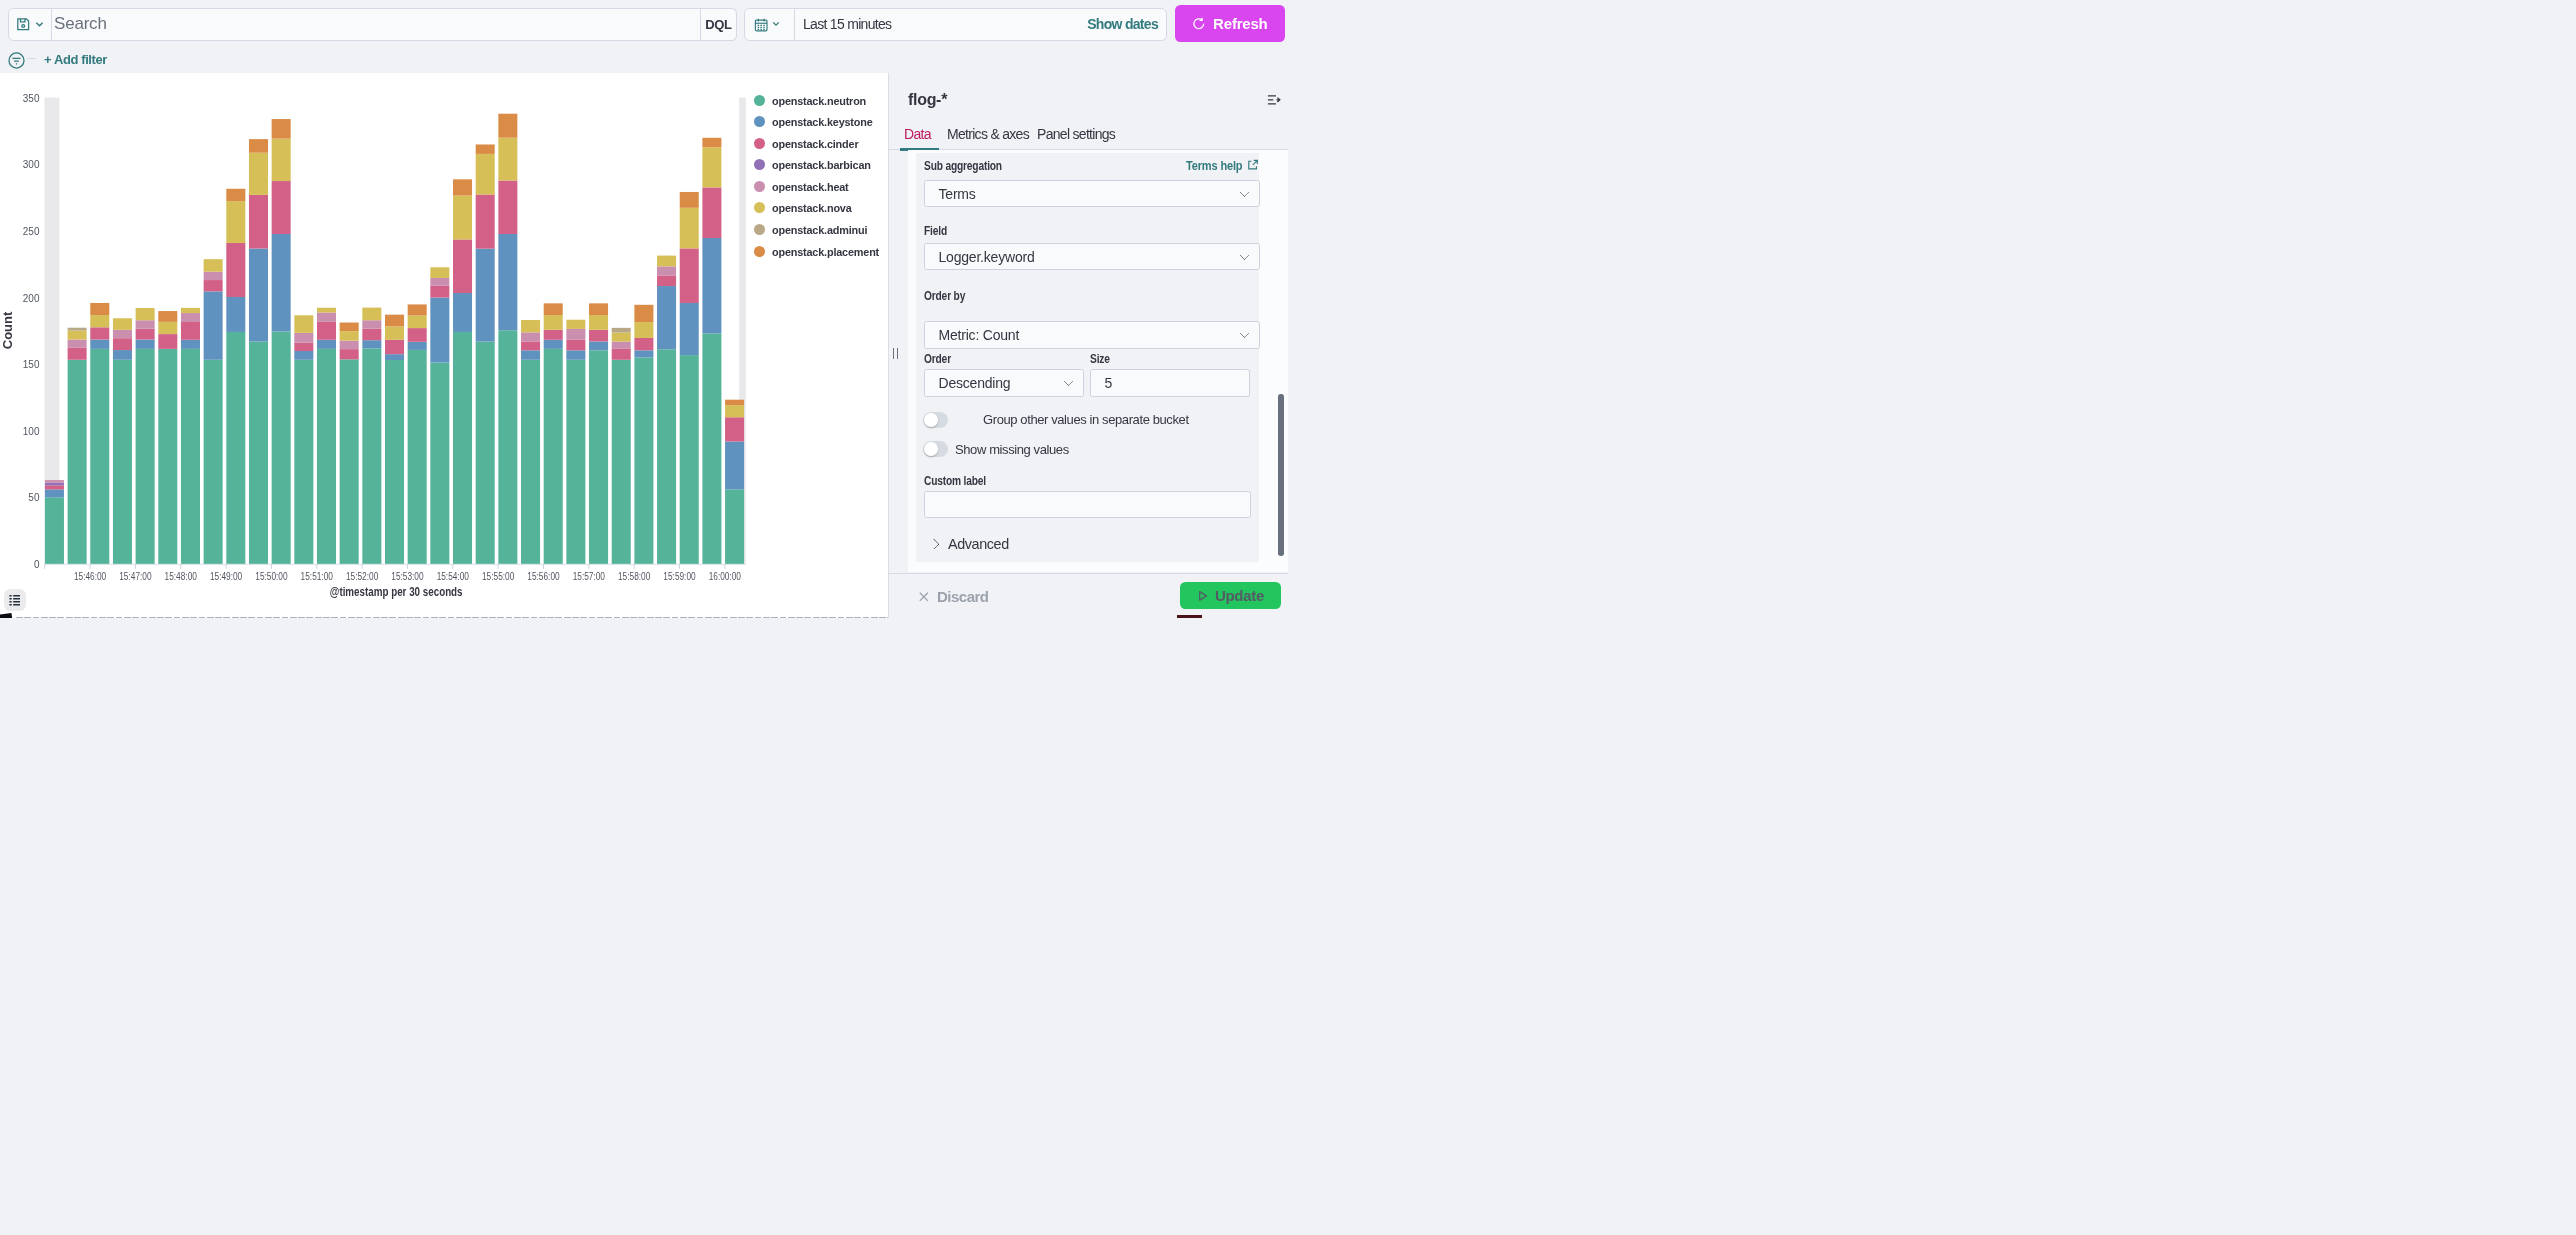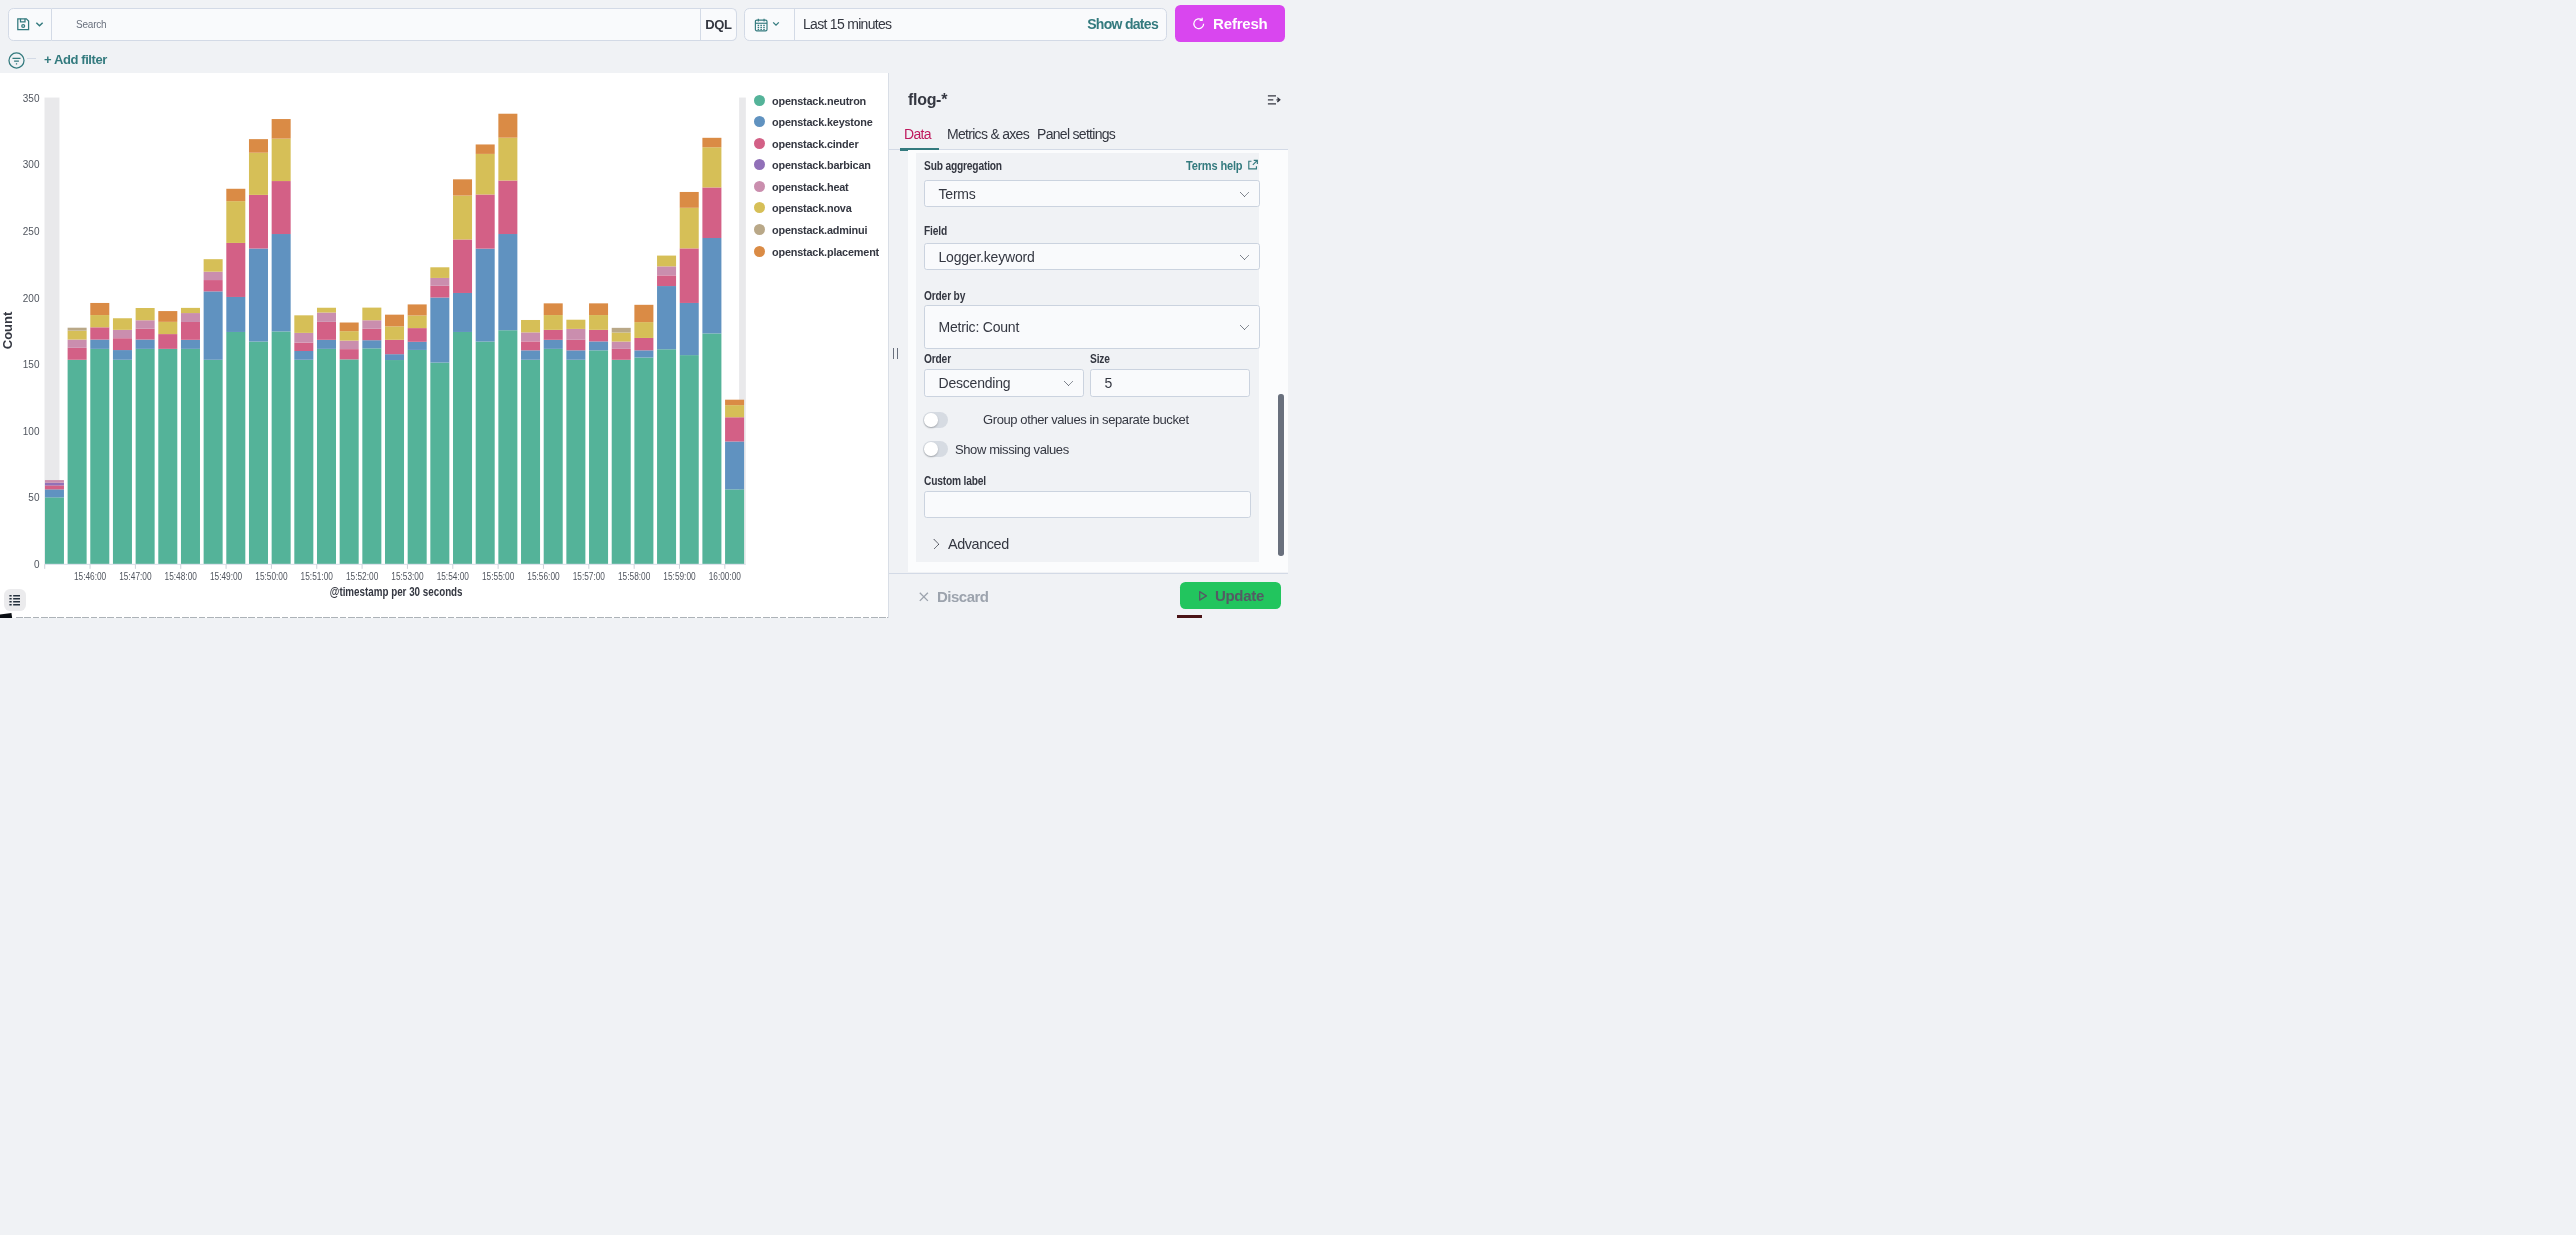--- a/index.html
+++ b/index.html
@@ -2,21 +2,21 @@
 <html style="font-size:14.4px"><head><meta charset="utf-8">
 <style>
 * { margin:0; padding:0; box-sizing:border-box; }
 html,body { width:1288px; height:618px; overflow:hidden; }
 body { background:#F0F2F5; font-family:"Liberation Sans", sans-serif; color:#343741; position:relative; }
 .abs { position:absolute; }
 
 
 .savebox { left:7.8px; top:7.8px; width:44px; height:33px; background:#F9FAFC; border:0.9px solid #D3DAE6; border-radius:5.4px 0 0 5.4px; display:flex; align-items:center; justify-content:center; gap:4.5px; }
 .searchbox { left:52px; top:7.8px; width:685px; height:33px; background:#F9FAFC; border:0.9px solid #D3DAE6; border-left:none; border-radius:0 5.4px 5.4px 0; display:flex; align-items:center; }
-.searchph { margin-left:24px; font-size:10px; color:#6A717E; letter-spacing:-0.2px; }
+.searchph { margin-left:2px; font-size:17px; color:#6A717E; letter-spacing:-0.2px; }
 .dql { position:absolute; right:0; top:0; height:100%; width:36px; border-left:0.9px solid #D3DAE6; display:flex; align-items:center; justify-content:center; font-weight:bold; font-size:13px; color:#343741; letter-spacing:-0.3px; }
 .datebox { left:744px; top:7.8px; width:423px; height:33px; background:#F9FAFC; border:0.9px solid #D3DAE6; border-radius:5.4px; display:flex; align-items:center; }
 .calsec { width:50px; height:100%; border-right:0.9px solid #D3DAE6; display:flex; align-items:center; justify-content:center; gap:3.6px; }
 .datetext { margin-left:8px; font-size:14px; color:#343741; letter-spacing:-0.7px; }
 .showdates { position:absolute; right:8px; font-weight:bold; font-size:14px; color:#337A7E; letter-spacing:-0.7px; }
 .refresh { left:1175px; top:5.1px; width:110px; height:37px; background:#d946ef; border-radius:5.4px; color:#fff; display:flex; align-items:center; justify-content:center; gap:7.2px; font-weight:bold; font-size:15px; letter-spacing:-0.2px; }
 
 
 .fdash { left:27px; top:58px; width:9.2px; height:1.3px; background:#D3DAE6; }
 .addfilter { left:44px; top:52px; font-weight:bold; font-size:13px; color:#337A7E; letter-spacing:-0.4px; }
@@ -385,21 +385,21 @@
     <span class="chev"></span>
   </div>
 
 <div class="flabel" style="left:924px; top:224px;">Field</div>
 <div class="fselect" style="left:924px; top:243px; width:336px; height:27px;">
     <span class="txt">Logger.keyword</span>
     <span class="chev"></span>
   </div>
 
 <div class="flabel" style="left:924px; top:289px;">Order by</div>
-<div class="fselect" style="left:924px; top:305px; width:336px; height:44px;text-align:right;">
+<div class="fselect" style="left:924px; top:321px; width:336px; height:28px;text-align:right;">
     <span class="txt">Metric: Count</span>
     <span class="chev"></span>
   </div>
 
 <div class="flabel" style="left:924px; top:352px;">Order</div>
 <div class="flabel" style="left:1090px; top:352px;">Size</div>
 <div class="fselect" style="left:924px; top:369px; width:160px; height:28px;">
     <span class="txt">Descending</span>
     <span class="chev"></span>
   </div>

